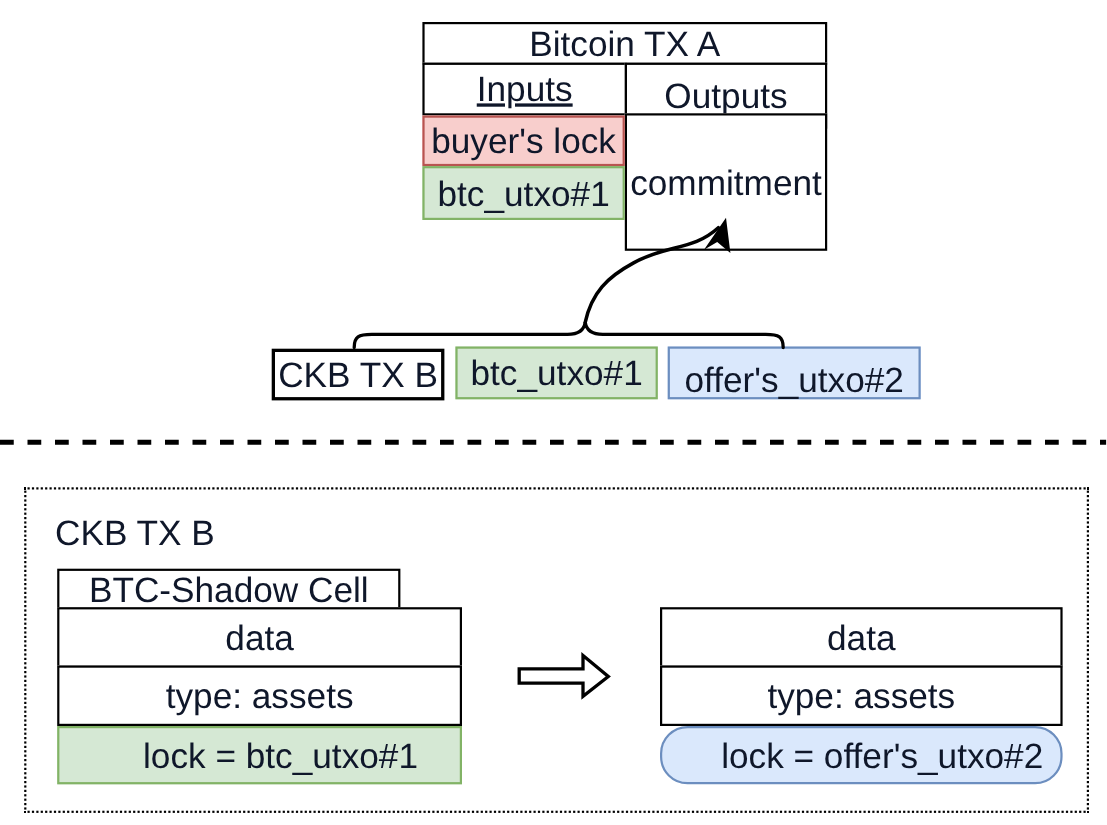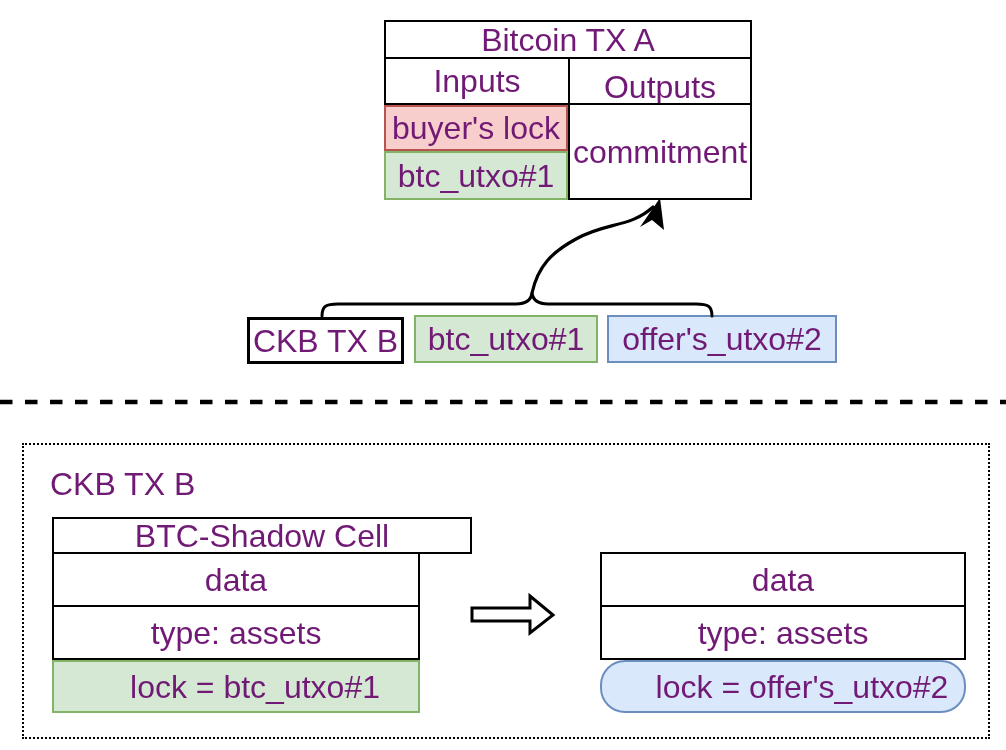--- a/index.html
+++ b/index.html
@@ -2,21 +2,21 @@
 <html><head>
 <meta charset="utf-8">
 <style>
   html, body { margin: 0; padding: 0; background: #ffffff; }
   .canvas {
     position: relative;
     width: 1006px;
     height: 750px;
     background: #ffffff;
     font-family: "Liberation Sans", sans-serif;
-    color: #701a75;
+    color: #0f172a;
     overflow: hidden;
   }
   .cell {
     position: absolute;
     box-sizing: border-box;
     border: 2px solid #000000;
     background: #ffffff;
     display: flex;
     align-items: center;
     justify-content: center;
@@ -25,48 +25,48 @@
     white-space: nowrap;
   }
   .red   { background: #f8cecc; border-color: #b85450; }
   .green { background: #d5e8d4; border-color: #82b366; }
   .blue  { background: #dae8fc; border-color: #6c8ebf; }
   .thick { border-width: 3px; }
   .z1 { z-index: 1; padding-left: 38px; } .z2 { z-index: 2; } .z3 { z-index: 3; }
 
   
   .btc-title      { left: 384px; top: 20px;  width: 368px; height: 39px; }
-  .btc-inputs-h   { left: 384px; top: 57px;  width: 186px; height: 48px; }
+  .btc-inputs-h   { left: 384px; top: 57px;  width: 186px; height: 48px; text-decoration: underline; }
   .btc-outputs-h  { left: 568px; top: 57px;  width: 184px; height: 60px; }
-  .btc-commitment { left: 568px; top: 103px; width: 184px; height: 97px; }
+  .btc-commitment { left: 568px; top: 103px; width: 184px; height: 125px; }
   .btc-in-red     { left: 384px; top: 105px; width: 184px; height: 46px; }
   .btc-in-green   { left: 384px; top: 151px; width: 184px; height: 49px; }
 
   
   .mid-ckb   { left: 247px; top: 317px; width: 157px; height: 47px; }
   .mid-green { left: 414px; top: 315px; width: 184px; height: 48px; }
-  .mid-blue  { left: 607px; top: 315px; width: 230px; height: 48px; }
+  .mid-blue  { left: 607px; top: 315px; width: 230px; height: 48px; align-items: flex-end; }
 
   
   .dotted-box {
     position: absolute;
     box-sizing: border-box;
     left: 22px; top: 443px; width: 968px; height: 296px;
     border: 2px dotted #000000;
     background: transparent;
   }
   .section-title {
     position: absolute;
     left: 50px; top: 468px; height: 32px;
     display: flex; align-items: center;
     font-size: 32px; line-height: 1; white-space: nowrap;
   }
 
   
-  .ls-title { left: 52px; top: 517px; width: 420px; height: 37px; }
+  .ls-title { left: 52px; top: 517px; width: 312px; height: 37px; }
   .ls-data  { left: 52px; top: 552px; width: 368px; height: 55px; }
   .ls-type  { left: 52px; top: 605px; width: 368px; height: 55px; }
   .ls-lock  { left: 52px; top: 660px; width: 368px; height: 53px; }
 
   
   .rs-title { left: 600px; top: 517px; width: 366px; height: 37px; }
   .rs-data  { left: 600px; top: 552px; width: 366px; height: 55px; }
   .rs-type  { left: 600px; top: 605px; width: 366px; height: 55px; }
   .rs-lock  { left: 600px; top: 660px; width: 366px; height: 53px; border-radius: 25px; }
 

